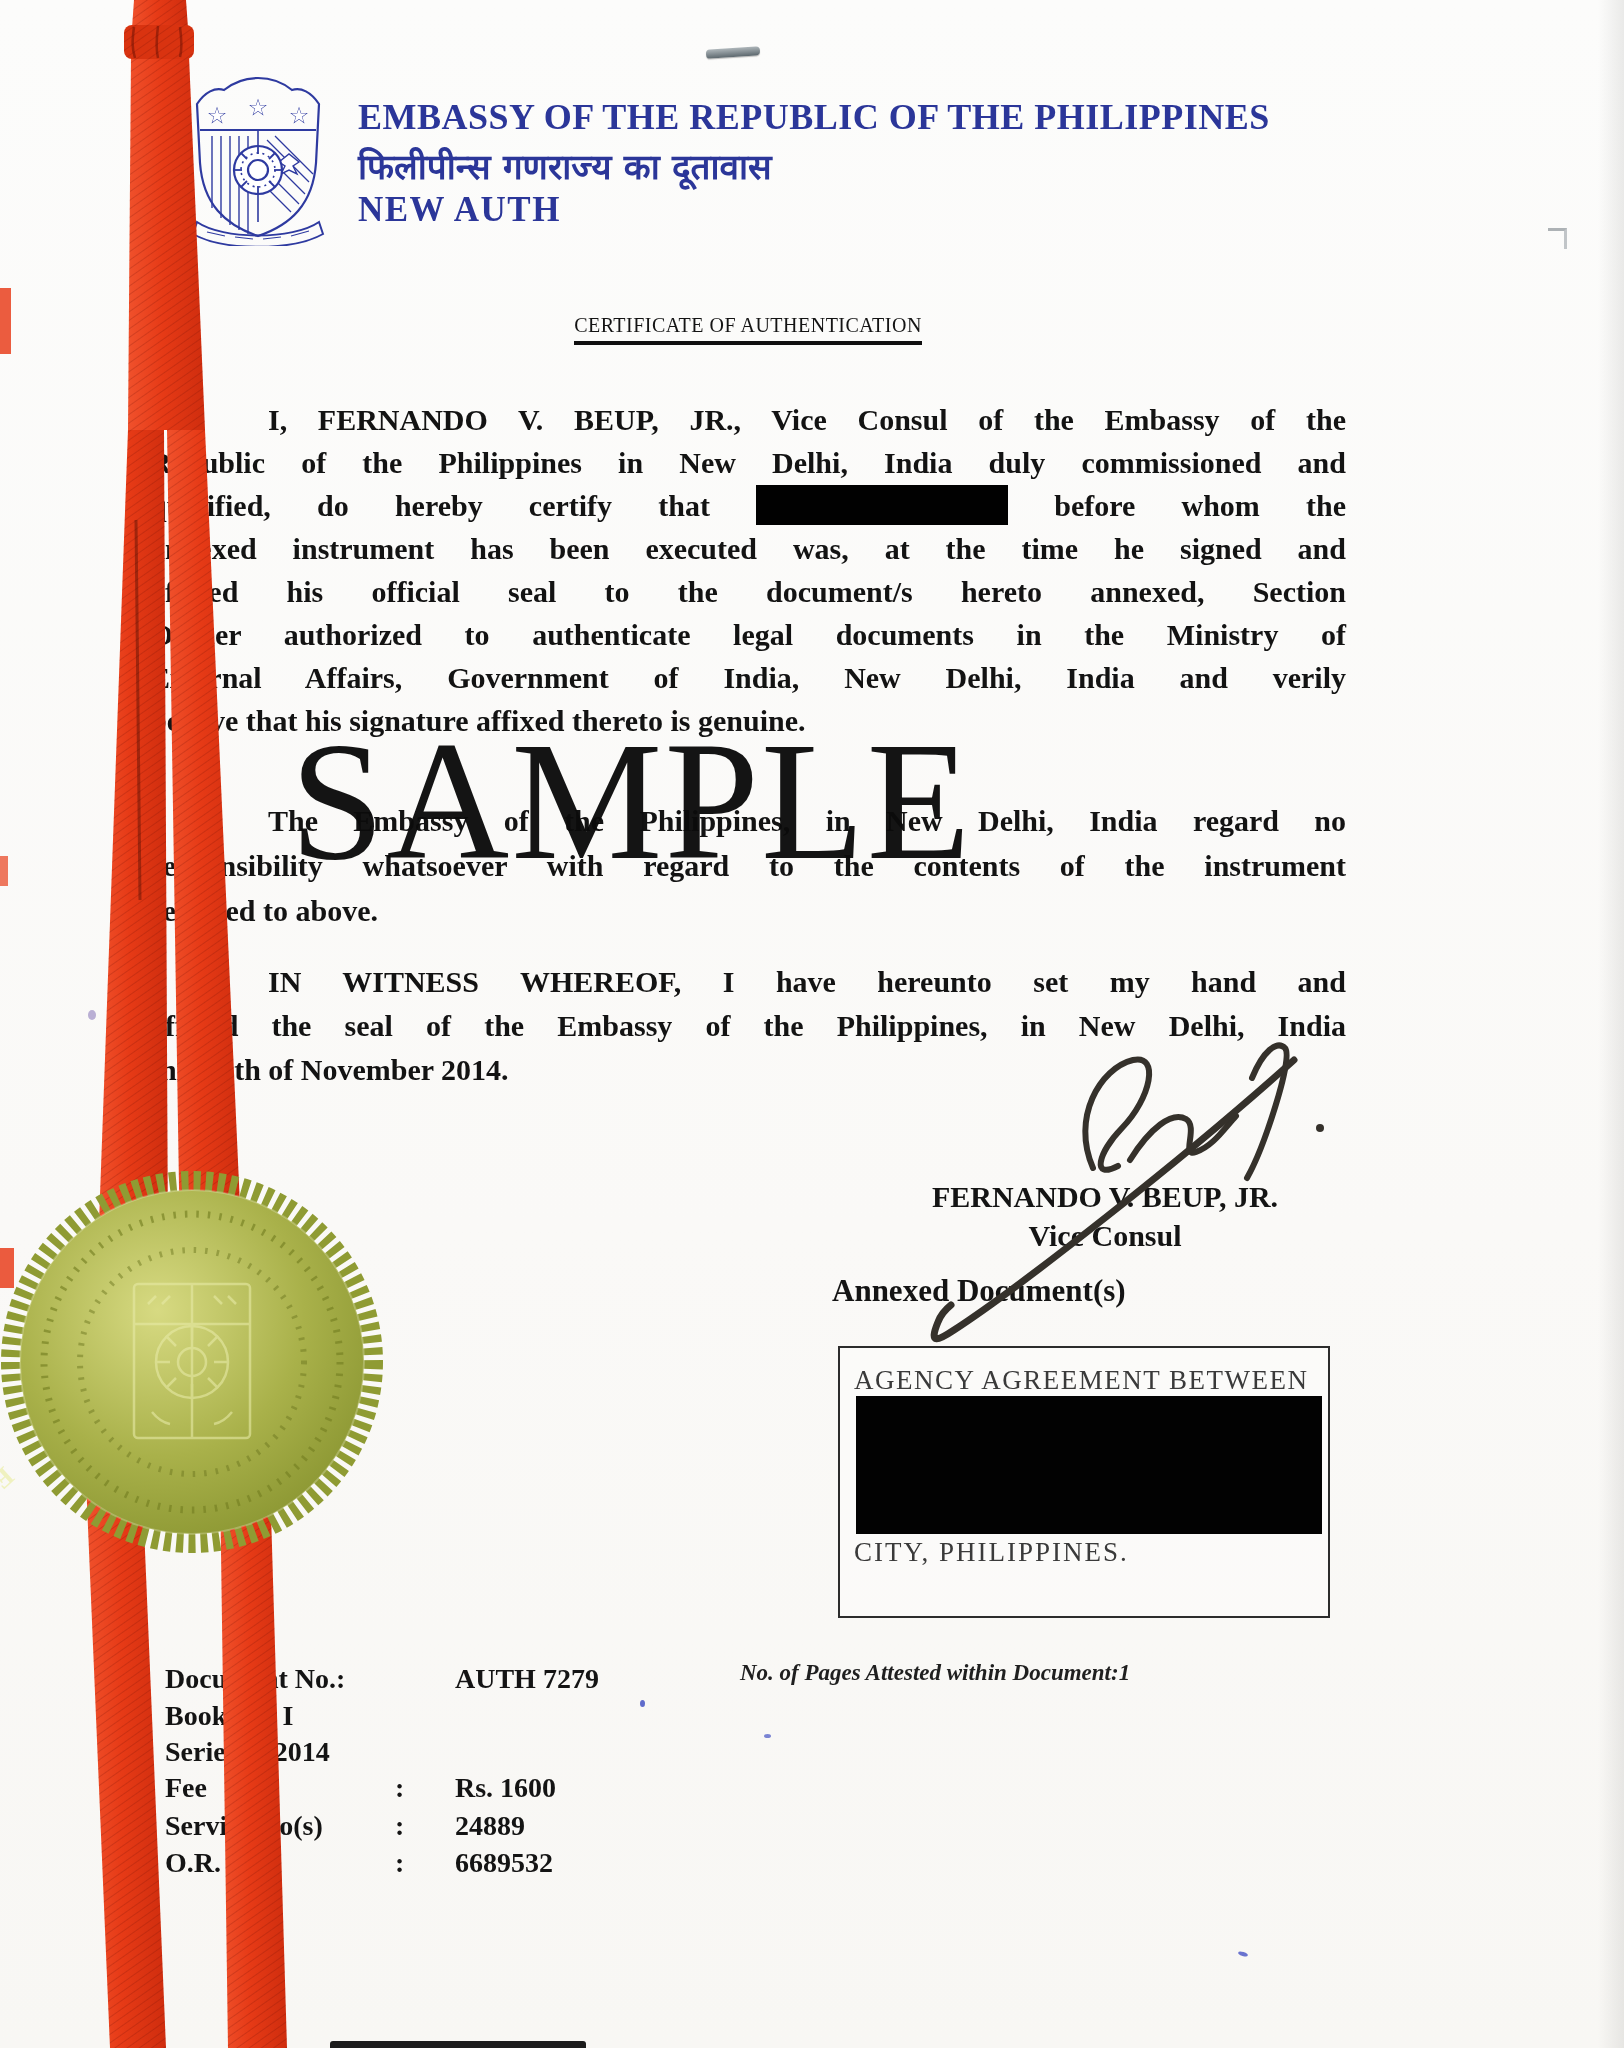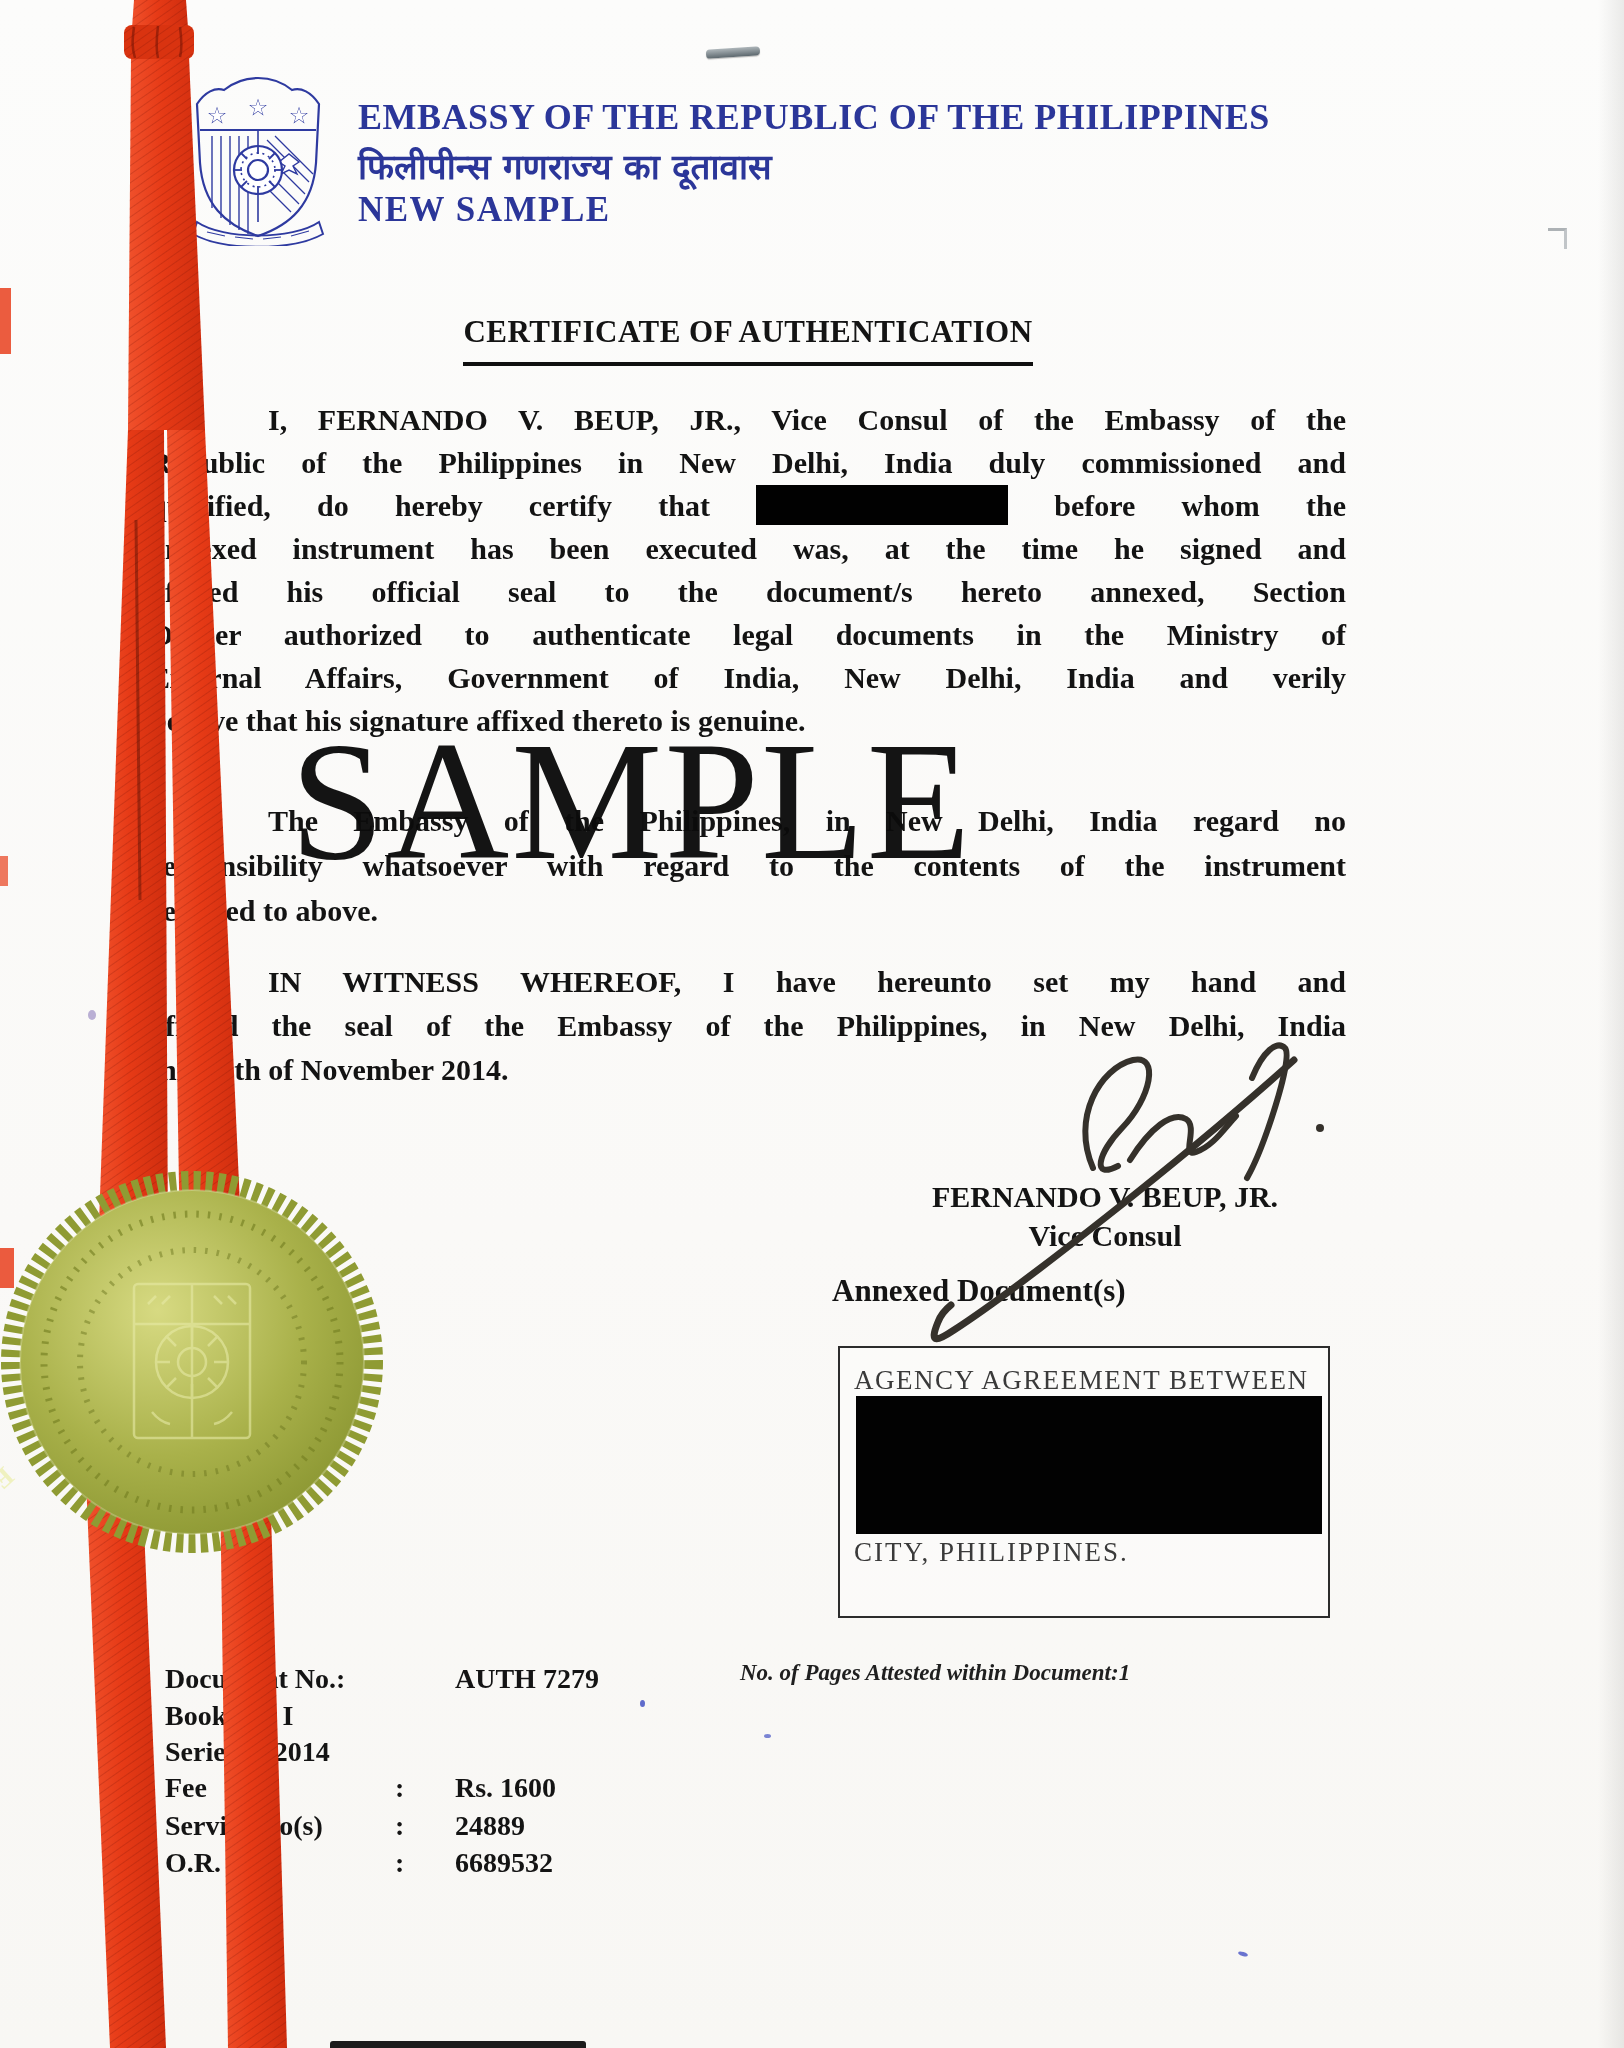--- a/index.html
+++ b/index.html
@@ -10,22 +10,22 @@
   
   .embassy-line{left:358px;top:96px;font-size:36px;font-weight:700;color:#2b3699;letter-spacing:.5px;white-space:nowrap;}
   .hindi-line{left:358px;top:142px;font-size:35px;font-weight:600;color:#2b3699;font-family:"DejaVu Sans","Liberation Sans",sans-serif;white-space:nowrap;}
   .city-line{left:358px;top:190px;font-size:35px;font-weight:700;color:#2b3699;letter-spacing:1.5px;white-space:nowrap;}
   .staple{left:706px;top:48px;width:54px;height:9px;border-radius:4px;
           background:linear-gradient(180deg,#aeb6ba,#5d686e);transform:rotate(-4deg);box-shadow:0 1px 1px rgba(0,0,0,.25);}
   .edge-mark{left:1548px;top:228px;width:16px;height:18px;border-top:3px solid #9aa0a5;border-right:3px solid #b3b8bc;opacity:.8;}
   .right-shade{right:0;top:0;width:26px;height:2048px;background:linear-gradient(270deg,rgba(150,150,148,.18),rgba(0,0,0,0));}
   
   .title-wrap{left:150px;top:314px;width:1196px;text-align:center;}
-  .title-text{display:inline-block;font-size:31px;font-weight:700;letter-spacing:.5px;
-              border-bottom:4px solid #101010;padding-bottom:12px;}
+  .title-text{display:inline-block;font-size:20px;font-weight:400;letter-spacing:.5px;
+              border-bottom:4px solid #101010;padding-bottom:4px;}
   .para{left:150px;width:1196px;font-size:30px;font-weight:700;color:#131313;}
   .bline{width:100%;height:43px;line-height:43px;white-space:nowrap;}
   .jline{text-align:justify;text-align-last:justify;}
   .lline{text-align:left;}
   .indent{padding-left:118px;box-sizing:border-box;}
   .p2 .bline{height:45px;line-height:45px;}
   .p3 .bline{height:44px;line-height:44px;}
   .redact-inline{display:inline-block;width:252px;height:40px;background:#010101;vertical-align:-9px;}
   
   .sample{left:283px;top:716px;font-size:170px;line-height:1;font-weight:500;color:#0b0b0b;
@@ -110,21 +110,21 @@
     </g>
     <g font-family="'DejaVu Sans',sans-serif" font-size="19" fill="#ffffff" stroke="#2e3aa0" stroke-width="1" paint-order="stroke" text-anchor="middle">
       <text x="34" y="52">★</text>
       <text x="75" y="44">★</text>
       <text x="116" y="52">★</text>
     </g>
   </svg>
 
   <div class="abs embassy-line">EMBASSY OF THE REPUBLIC OF THE PHILIPPINES</div>
   <div class="abs hindi-line">फिलीपीन्स गणराज्य का दूतावास</div>
-  <div class="abs city-line">NEW SAMPLE</div>
+  <div class="abs city-line">NEW AUTH</div>
 
   <div class="abs title-wrap">
     <span class="title-text">CERTIFICATE OF AUTHENTICATION</span>
   </div>
 
   <div class="abs para" style="top:398px">
     <div class="bline jline indent">I, FERNANDO V. BEUP, JR., Vice Consul of the Embassy of the</div>
     <div class="bline jline">Republic of the Philippines in New Delhi, India duly commissioned and</div>
     <div class="bline jline">
       <span>qualified, do hereby certify that</span>

